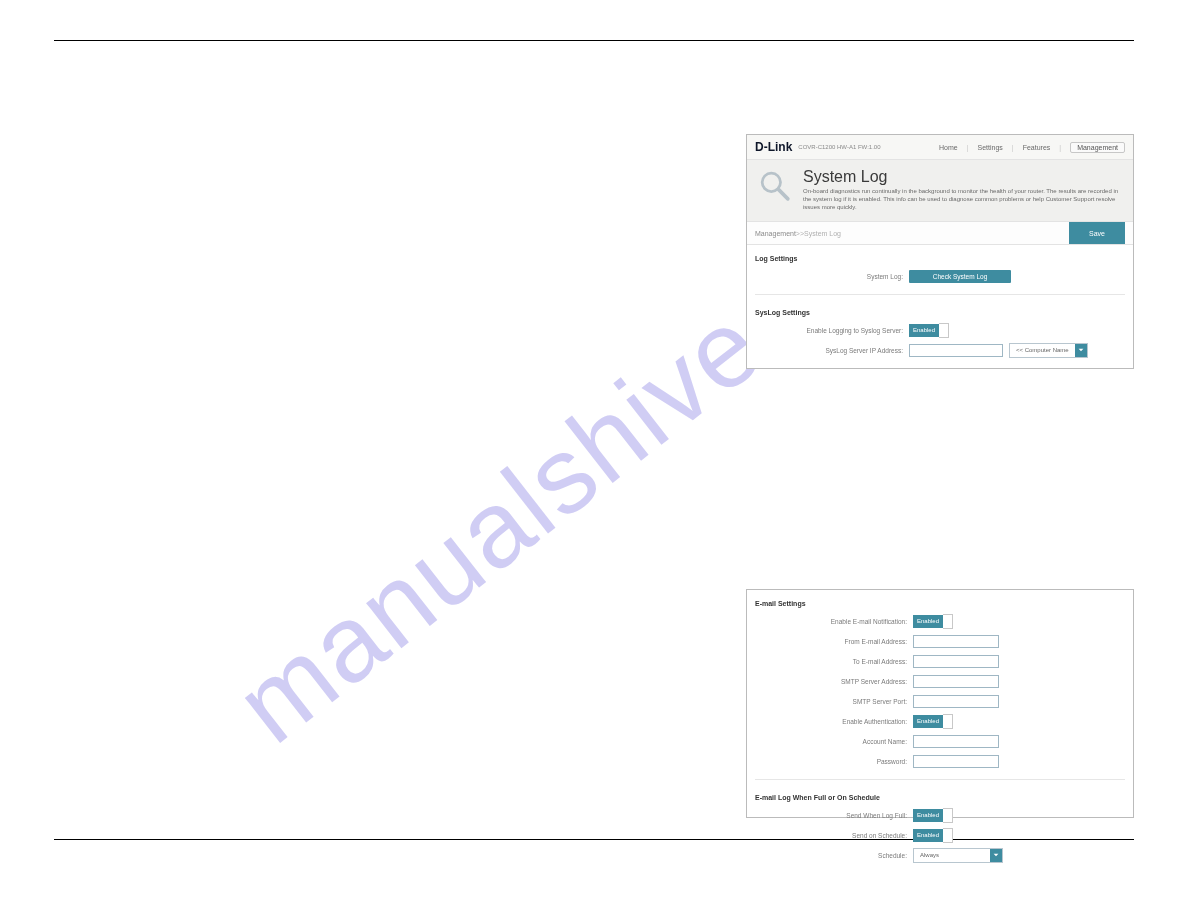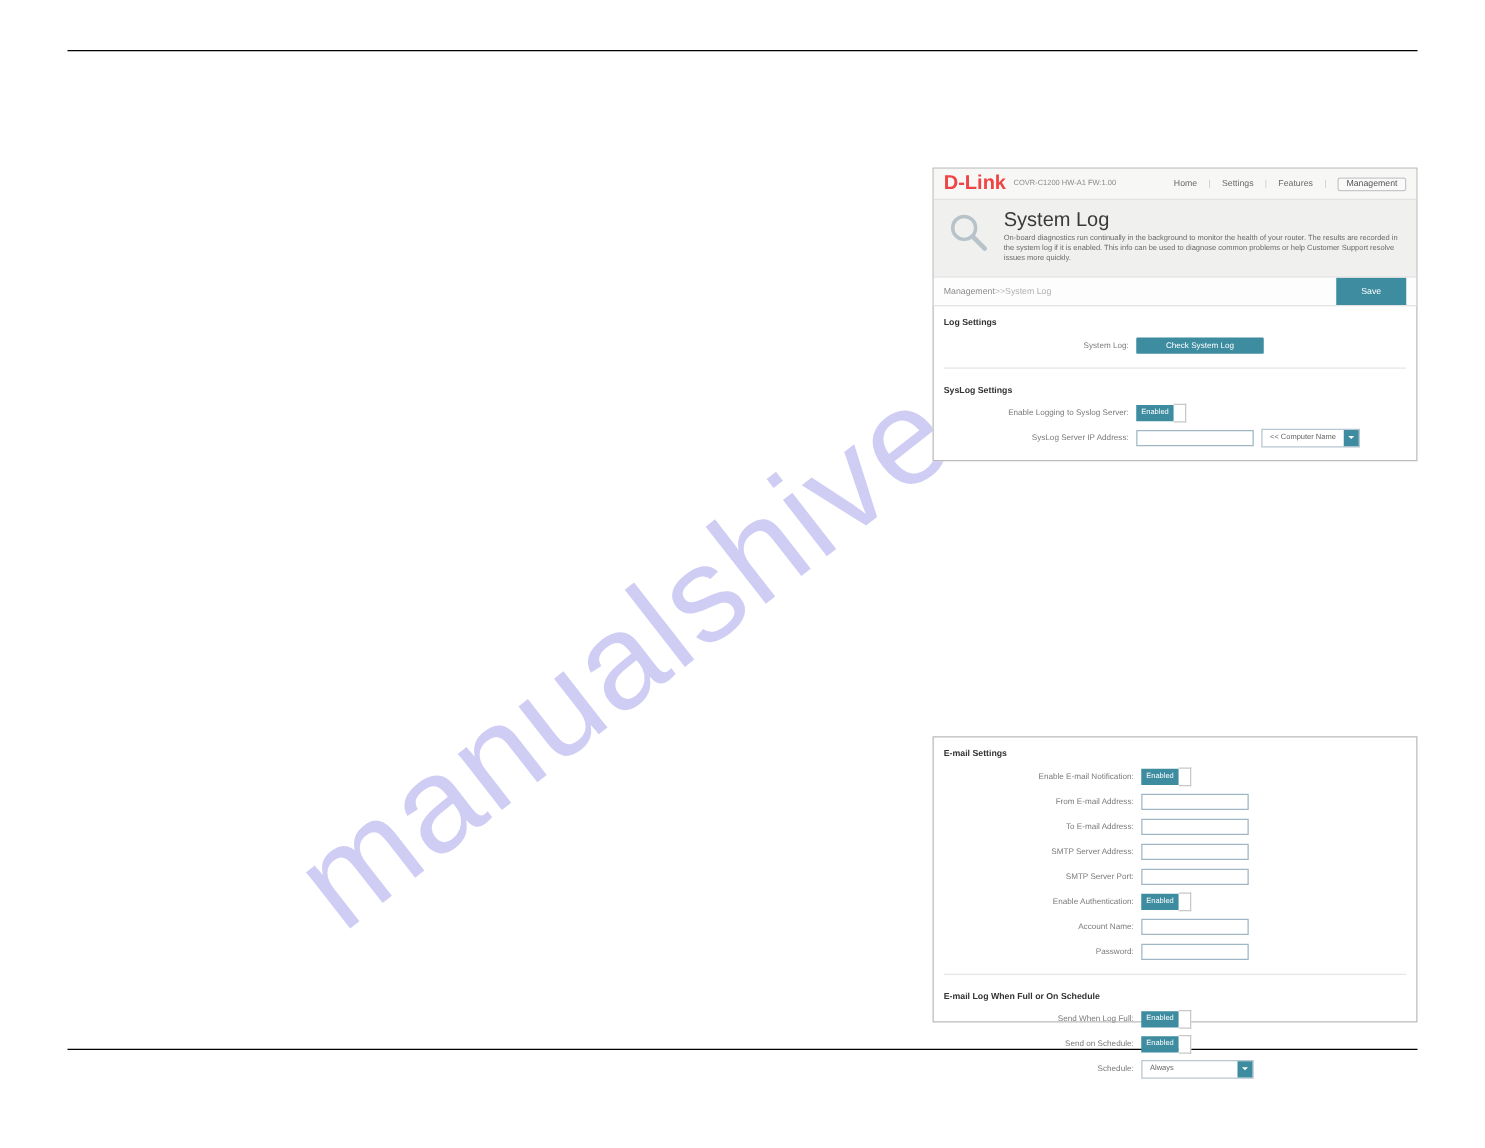--- a/index.html
+++ b/index.html
@@ -4,21 +4,21 @@
 <style>
   html,body{margin:0;padding:0;background:#fff;font-family:Arial,Helvetica,sans-serif;}
   .page{width:1188px;height:918px;position:relative;overflow:hidden;}
   .hr-top{position:absolute;top:40px;left:54px;right:54px;height:1px;background:#000;}
   .hr-bottom{position:absolute;bottom:78px;left:54px;right:54px;height:1px;background:#000;}
   .watermark{position:absolute;left:50%;top:49%;transform:translate(-50%,-50%) rotate(-38deg);font-size:108px;font-weight:400;color:rgba(110,100,220,0.32);letter-spacing:2px;white-space:nowrap;pointer-events:none;user-select:none;}
   .panel{position:absolute;border:1px solid #bbb;background:#fff;}
   .panel1{top:134px;left:746px;width:386px;height:233px;}
   .panel2{top:589px;left:746px;width:386px;height:227px;}
   .topbar{display:flex;align-items:center;height:24px;background:#f7f7f5;font-size:7px;color:#6a6a6a;padding:0 8px;border-bottom:1px solid #e3e3e3;}
-  .brand{font-weight:bold;font-size:16px;color:#ef4444;margin-right:6px;}
+  .brand{font-weight:bold;font-size:12px;color:#0f172a;margin-right:6px;}
   .subbrand{font-size:6px;color:#8a8a8a;}
   .navsep{color:#c8c8c8;margin:0 3px;}
   .navwrap{margin-left:auto;display:flex;align-items:center;gap:6px;}
   .navitem{color:#6a6a6a;}
   .navbtn{border:1px solid #c7c7c7;border-radius:2px;padding:1px 6px;color:#555;background:#fafafa;}
   .banner{background:#f0f0ee;padding:6px 8px 10px 56px;position:relative;border-bottom:1px solid #e3e3e3;}
   .banner-icon{position:absolute;left:6px;top:4px;width:44px;height:44px;display:flex;align-items:center;justify-content:center;}
   .banner-icon svg{width:44px;height:44px;}
   .banner-title{font-size:16px;color:#3a3a3a;font-weight:400;margin:2px 0 2px 0;}
   .banner-desc{font-size:6px;line-height:1.3;color:#6a6a6a;}

